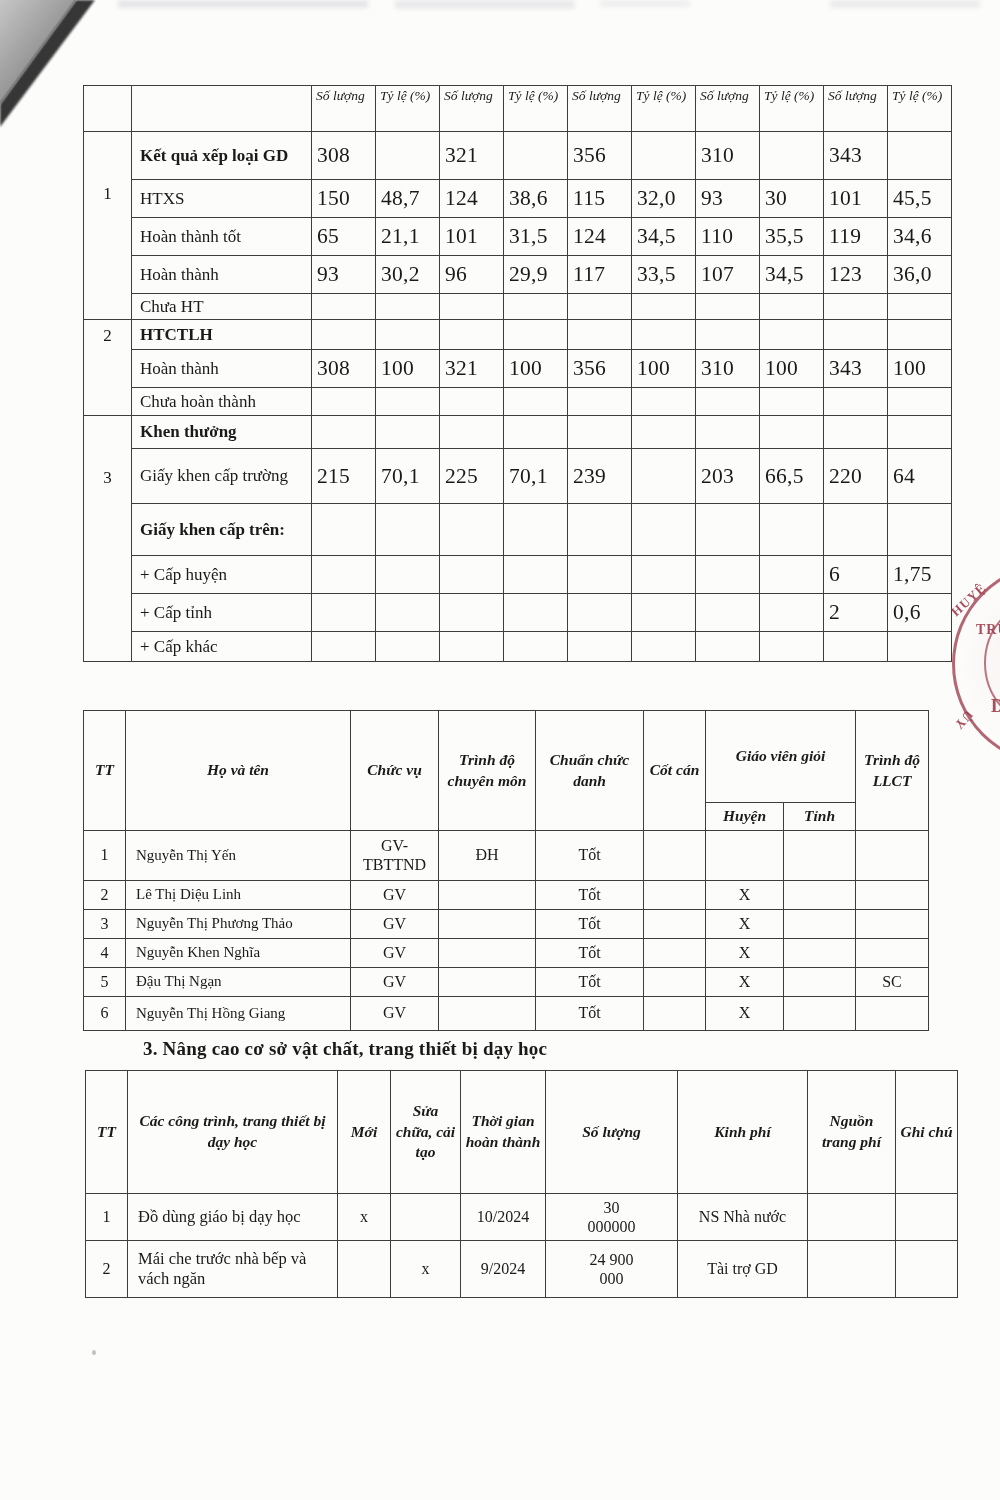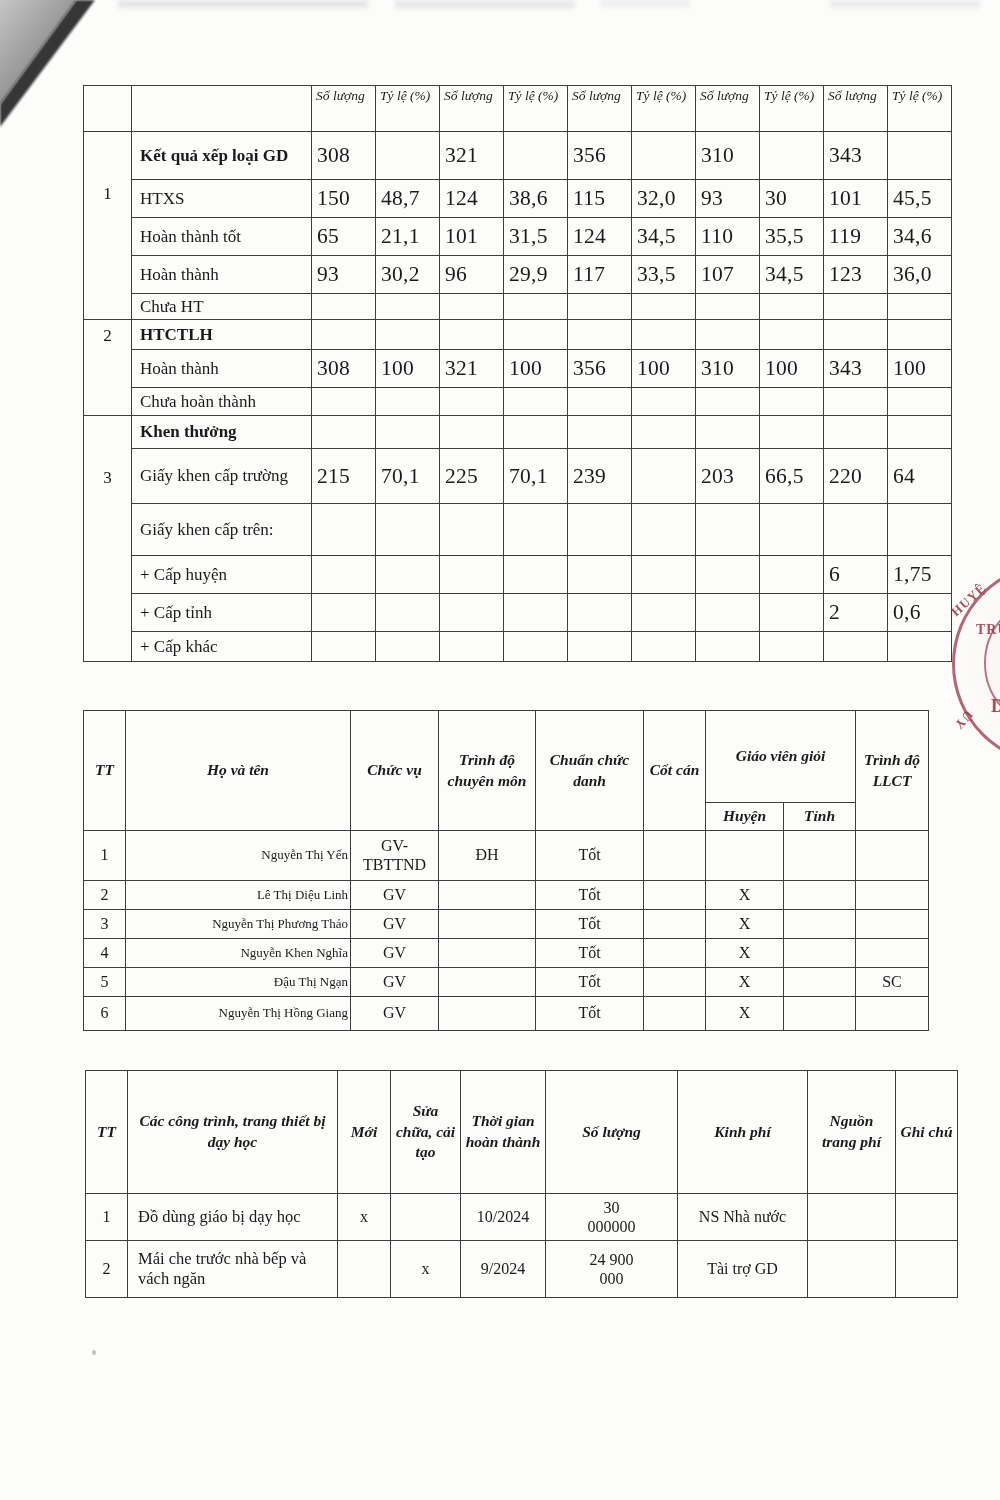--- a/index.html
+++ b/index.html
@@ -24,36 +24,36 @@
   #t1 td.t1-num.num-deep{padding-top:52px;}
   #t1 td.t1-val{font-size:21.5px;text-align:left;vertical-align:middle;padding:0 0 0 5px;letter-spacing:.3px;}
   #t1 tr{height:38px;}
   #t1 tr:nth-child(1){height:46px;}
   #t1 tr:nth-child(2){height:48px;}
   #t1 tr:nth-child(6){height:26px;}
   #t1 tr:nth-child(7){height:30px;}
   #t1 tr:nth-child(9){height:28px;}
   #t1 tr:nth-child(10){height:33px;}
   #t1 tr:nth-child(11){height:55px;}
-  #t1 tr:nth-child(12){height:52px;}
+  #t1 tr:nth-child(12){height:52px;font-weight:bold;}
   #t1 tr:nth-child(15){height:30px;margin-top:40px;}
   
   .heading{position:absolute;left:143px;font-size:19px;font-weight:bold;letter-spacing:.2px;}
   #h2{top:674px;}
   #h3{top:1038px;}
   
   #t2{left:83px;top:710px;width:845px;}
   #t2 th{font-size:15.5px;text-align:center;vertical-align:middle;line-height:1.35;padding:2px;}
   #t2 thead tr:nth-child(1){height:92px;}
   #t2 thead tr:nth-child(2){height:28px;}
   #t2 tbody tr{height:29px;}
   #t2 tbody tr:nth-child(1){height:50px;}
   #t2 tbody tr:nth-child(6){height:34px;}
   #t2 td{font-size:16px;text-align:center;vertical-align:middle;line-height:1.15;padding:1px 2px;}
-  #t2 td.c1{text-align:right;padding-left:10px;font-size:13px;}
+  #t2 td.c1{text-align:left;padding-left:10px;font-size:15px;}
   
   #t3{left:85px;top:1070px;width:872px;}
   #t3 th{font-size:15.5px;text-align:center;vertical-align:middle;line-height:1.35;padding:2px 4px;}
   #t3 thead tr{height:123px;}
   #t3 tbody tr:nth-child(1){height:47px;}
   #t3 tbody tr:nth-child(2){height:57px;}
   #t3 td{font-size:16px;text-align:center;vertical-align:middle;line-height:1.2;padding:1px 2px;white-space:pre-line;}
   #t3 td.c1{text-align:left;padding-left:10px;font-size:16.5px;}
   
   .stamp-ring{position:absolute;border-radius:50%;}
@@ -402,20 +402,21 @@
           <td class="c3"></td>
           <td class="c4">Tốt</td>
           <td class="c5"></td>
           <td class="c6">X</td>
           <td class="c7"></td>
           <td class="c8"></td>
         </tr>
       </tbody>
   </table>
 
+  <div id="h3" class="heading">3. Nâng cao cơ sở vật chất, trang thiết bị dạy học</div>
 
   <table id="t3">
     <colgroup>
       <col style="width:42px">
         <col style="width:210px">
         <col style="width:53px">
         <col style="width:70px">
       <col style="width:85px">
         <col style="width:132px">
         <col style="width:130px">

